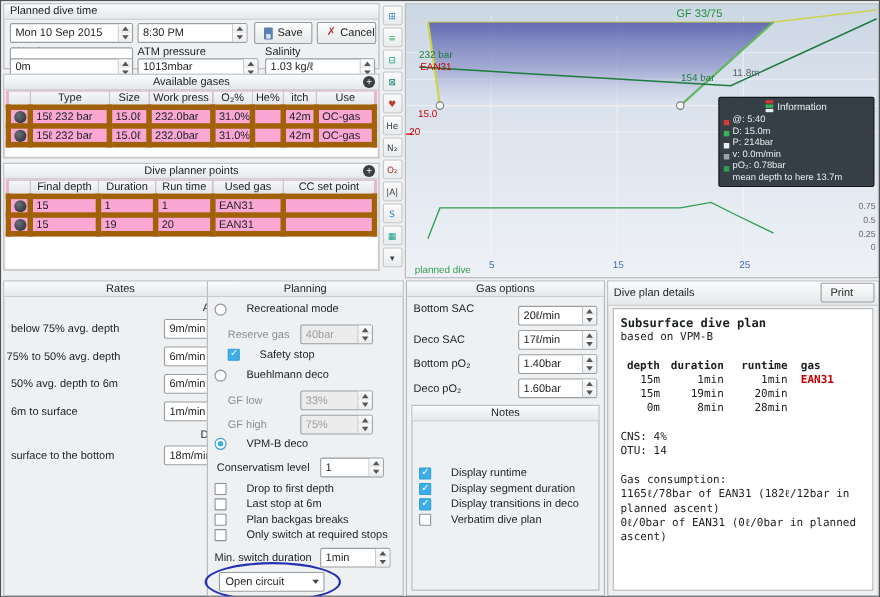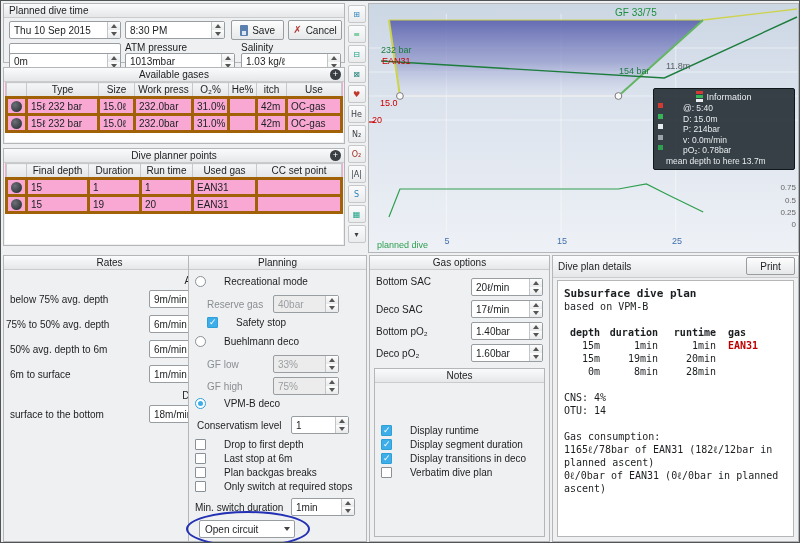--- a/index.html
+++ b/index.html
@@ -6,31 +6,31 @@
   html,body{background:#fff}
   body{font-family:"Liberation Sans",sans-serif;font-size:10px;color:#1b1e20}
   .window{position:relative;width:800px;height:543px;background:#eff0f1;border:1px solid #4f5457;overflow:hidden}
   .panel{position:absolute;border:1px solid #b4b6b8;background:#eff0f1}
   .ptitle{height:14px;line-height:13px;text-align:center;background:linear-gradient(#fafbfc,#e5e7e9);border-bottom:1px solid #c9cbcd;position:relative;font-size:10px}
   .ptitle.left{text-align:left;padding-left:5px}
   .addbtn{position:absolute;right:3px;top:1px;width:11px;height:11px;border-radius:50%;background:#3a3f44;color:#fff;font-size:9px;line-height:10px;text-align:center;cursor:pointer}
   .tablewrap{position:absolute;left:1px;right:1px;top:14px;bottom:1px;background:#fff;overflow:hidden}
   table{border-collapse:collapse;width:100%;table-layout:fixed;font-size:10px;background:#f9a8d4}
   th{background:linear-gradient(#f5f6f7,#e3e5e7);border:1px solid #c6c8ca;font-weight:normal;height:15px;padding:0 2px;overflow:hidden;white-space:nowrap}
-  td{border:3px solid #a16207;height:17px;padding:0 3px;overflow:hidden;white-space:nowrap}
+  td{border:5px solid #a16207;height:17px;padding:0 3px;overflow:hidden;white-space:nowrap}
   .rowicon{display:block;width:11px;height:11px;border-radius:50%;background:radial-gradient(circle at 35% 35%,#6a7077,#23272b);margin:0 auto}
   .spin{position:absolute;display:flex;align-items:stretch;background:#fff;border:1px solid #989da2;height:18px;border-radius:2px}
   .spin .val{flex:1;display:flex;align-items:center;padding:0 4px;white-space:nowrap;overflow:hidden}
   .spin .arr{width:13px;border-left:1px solid #c3c6c9;display:flex;flex-direction:column}
   .spin .arr span{flex:1;display:flex;align-items:center;justify-content:center;background:linear-gradient(#fdfdfd,#e8eaeb)}
   .spin .arr .up::after{content:"";border-left:3px solid transparent;border-right:3px solid transparent;border-bottom:4px solid #555}
   .spin .arr .dn::after{content:"";border-left:3px solid transparent;border-right:3px solid transparent;border-top:4px solid #555}
   .spin.disabled{background:#ececec;color:#9b9ea1}
   .spin.disabled .val{color:#9b9ea1}
-  .btn{position:absolute;display:flex;align-items:center;justify-content:center;gap:4px;height:20px;border:1px solid #989da2;border-radius:2px;background:linear-gradient(#fdfdfd,#e6e8e9);font-size:10px;cursor:pointer;padding:0 8px}
+  .btn{position:absolute;display:flex;align-items:center;gap:4px;height:20px;border:1px solid #989da2;border-radius:2px;background:linear-gradient(#fdfdfd,#e6e8e9);font-size:10px;cursor:pointer;padding:0 8px}
   .save-ico{position:relative;width:11px;height:11px;background:#5b7fae;border-radius:1px}
   .save-ico::after{content:"";position:absolute;left:2px;right:2px;bottom:1px;height:4px;background:#dce6f2}
   .cancel-ico{font-family:"DejaVu Sans",sans-serif;color:#b03a37;font-size:10px;line-height:10px}
   .cancel-ico::after{content:"✗"}
   .lbl{position:absolute;white-space:nowrap}
   .cb{display:inline-block;width:11px;height:11px;border:1px solid #8a9095;background:#fff;border-radius:1px;flex:none}
   .cb.checked{background:#3daee9;border-color:#2f9fd8;position:relative}
   .cb.checked::after{content:"✓";font-family:"DejaVu Sans",sans-serif;color:#fff;font-size:9px;position:absolute;left:1px;top:-1px}
   .radio{display:inline-block;width:11px;height:11px;border:1px solid #8a9095;border-radius:50%;background:#fff;position:relative;flex:none}
   .radio.sel{border-color:#2f9fd8}
@@ -47,21 +47,21 @@
   .tico{width:18px;height:18px;border:1px solid #c5c7c9;border-radius:2px;background:linear-gradient(#fbfbfc,#e9ebec);display:flex;align-items:center;justify-content:center;font-size:8px;font-family:"DejaVu Sans",sans-serif;cursor:pointer;flex:none;overflow:hidden}
   .c-blue{color:#2980b9}.c-green{color:#27ae60}.c-teal{color:#16a085}.c-dteal{color:#0e7a6d}.c-red{color:#c0392b}.c-dark{color:#3a3f44}.c-red2{color:#a33327}
   
   .chart{position:absolute;left:367px;top:2px;width:431px;height:250px;border:1px solid #b4b6b8;background:linear-gradient(180deg,#ccd7e4 0%,#dde4ee 45%,#eef1f6 100%);overflow:hidden}
   .chart svg{position:absolute;left:0;top:0;width:100%;height:100%}
   .clabel{position:absolute;white-space:nowrap;font-size:9px}
   .infobox{position:absolute;right:3px;top:84px;width:142px;background:rgba(30,40,46,0.88);border:1px solid #11181c;border-radius:2px;color:#e8edf0;font-size:8.5px;padding:2px 4px 3px 4px}
   .infobox .ib-title{display:flex;align-items:center;gap:3px;justify-content:center;font-size:9px;margin-bottom:1px}
   .chipstack{display:flex;flex-direction:column;gap:1px}
   .chip{width:7px;height:3px}
-  .ib-row{display:flex;align-items:flex-start;gap:20px;line-height:10.5px}
+  .ib-row{display:flex;align-items:flex-end;gap:3px;line-height:10.5px}
   .ib-chip{width:5px;height:5px;flex:none}
   
   .planbox{position:absolute;left:4px;right:4px;top:24px;bottom:4px;background:#fff;border:1px solid #b4b6b8;padding:6px 6px;font-family:"DejaVu Sans Mono",monospace;font-size:10px;line-height:13px;overflow:hidden}
   .plan-head{font-weight:bold;font-size:11px}
   .plan-row{display:flex}
   .plan-row span{display:inline-block}
   .pc-depth{width:36px;text-align:right}
   .pc-dur{width:58px;text-align:right}
   .pc-run{width:58px;text-align:right}
   .pc-gas{margin-left:12px}
@@ -71,21 +71,21 @@
   .mono-sp{height:13px}
 </style>
 </head>
 <body>
 
 <div class="window">
 
   <div class="panel" style="left:2px;top:2px;width:342px;height:60px">
     <div class="ptitle left">Planned dive time</div>
     <div class="spin" style="left:5px;top:17px;width:112px">
-      <span class="val">Thu 10 Sep 2015</span>
+      <span class="val">Mon 10 Sep 2015</span>
       <span class="arr">
           <span class="up"></span>
           <span class="dn"></span>
         </span>
     </div>
     <div class="spin" style="left:121px;top:17px;width:100px">
       <span class="val">8:30 PM</span>
       <span class="arr">
           <span class="up"></span>
           <span class="dn"></span>

